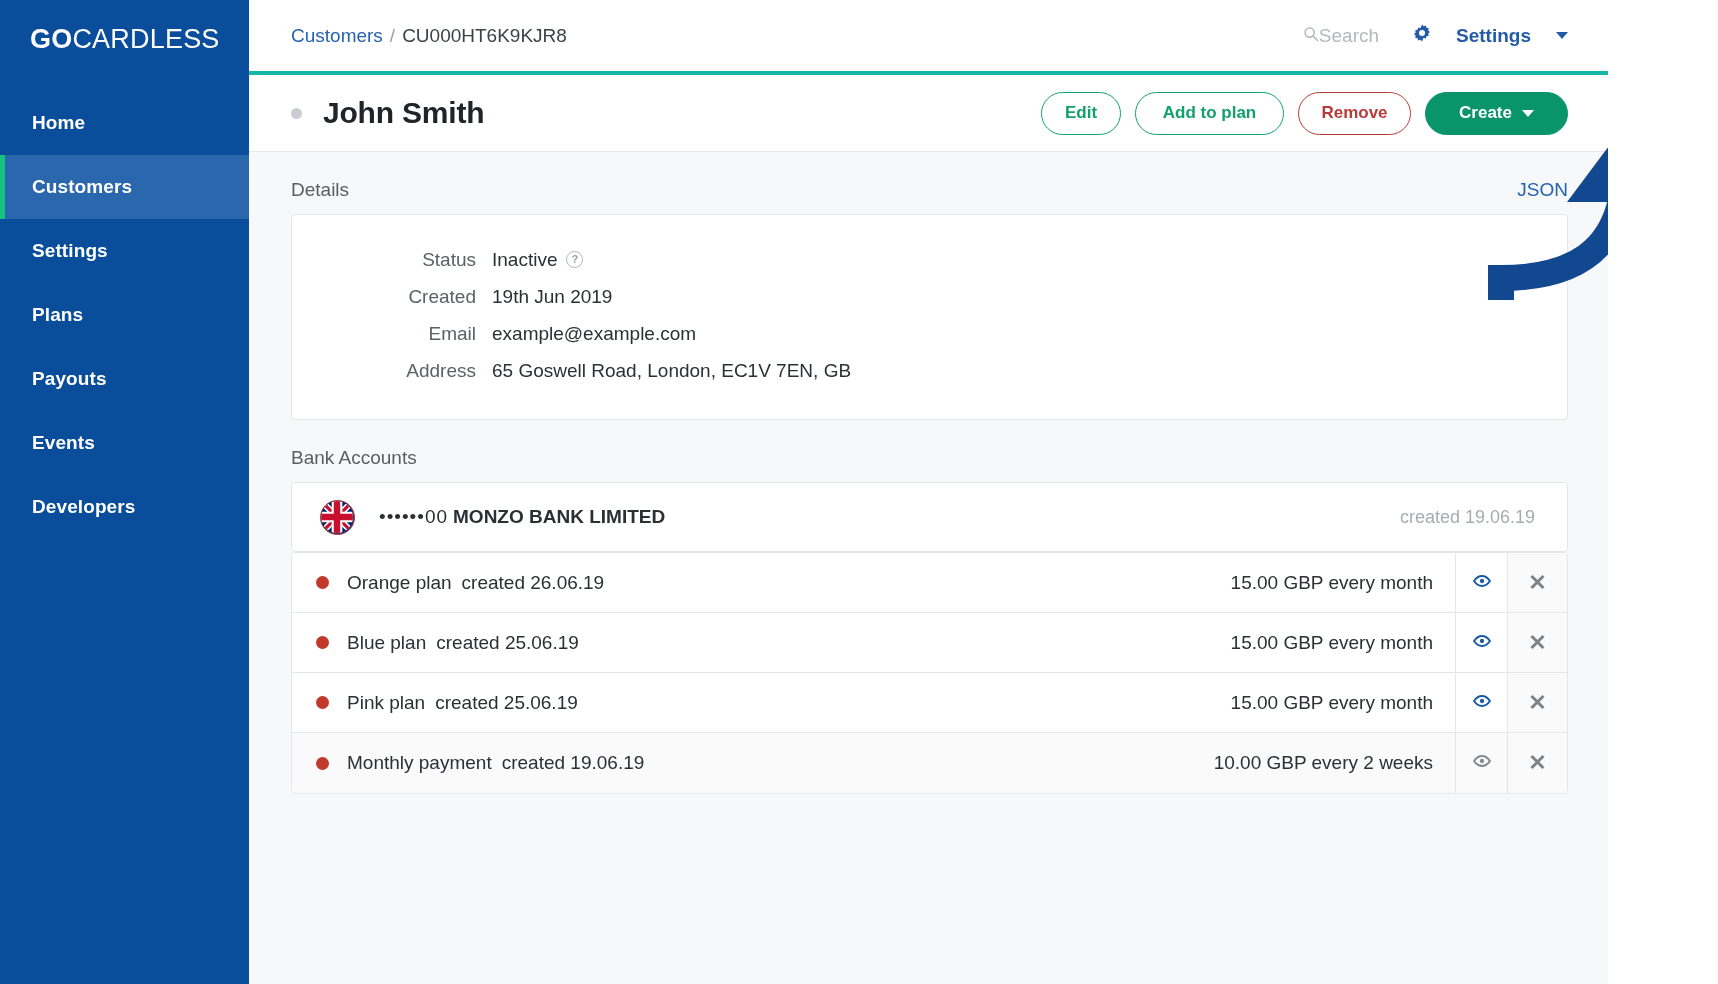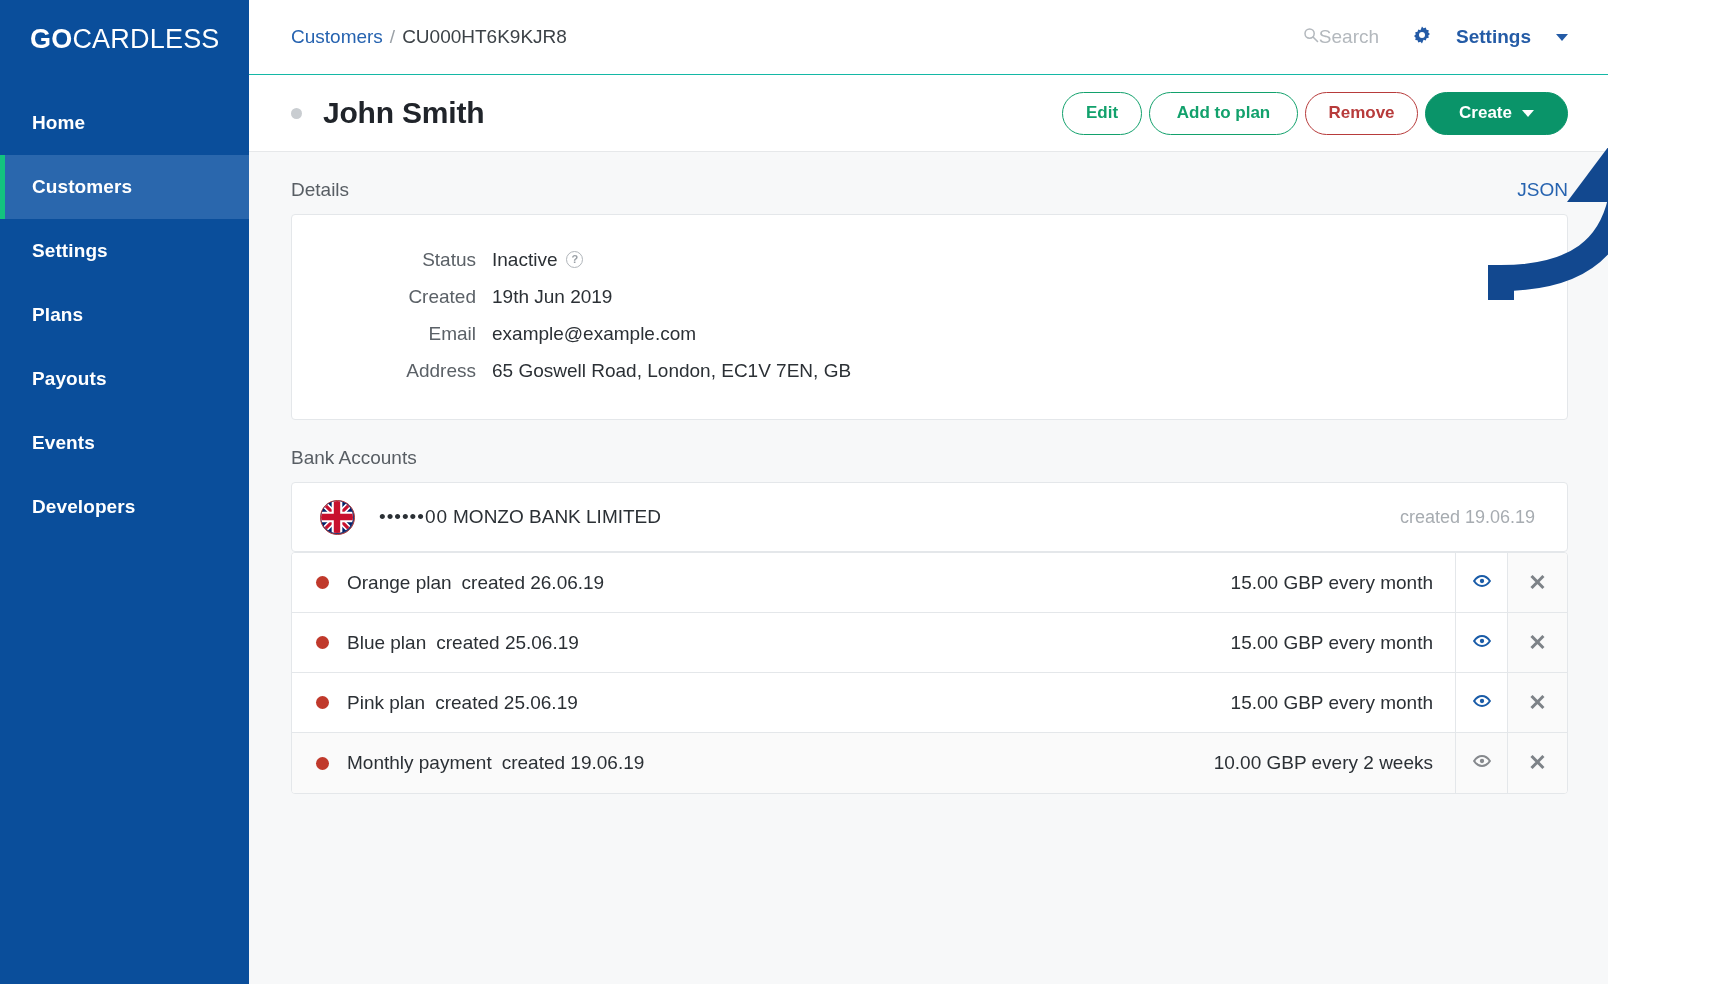--- a/index.html
+++ b/index.html
@@ -32,40 +32,40 @@
   .nav-item.active { background: #2a67ad; }
   .nav-item.active::before {
     content: ""; position: absolute; left: 0; top: 0; bottom: 0;
     width: 5px; background: #13c37f;
   }
 
   
   .main { flex: 1; height: 984px; background: #f7f8f9; position: relative; overflow: hidden; }
 
   .topbar {
-    height: 75px; background: #ffffff; border-bottom: 1px solid #14b8a6;
+    height: 75px; background: #ffffff; border-bottom: 4px solid #14b8a6;
     display: flex; align-items: center; padding: 0 40px 0 42px;
   }
   .crumb { font-size: 19px; color: #2b2f33; white-space: nowrap; }
   .crumb a { color: #2663b0; text-decoration: none; cursor: pointer; }
   .crumb .sep { color: #9aa0a6; margin: 0 7px; }
   .crumb .cid { color: #3c4247; }
   .topbar-right { margin-left: auto; display: flex; align-items: center; gap: 34px; }
   .search-box { display: flex; align-items: center; cursor: text; }
   .search-box .ph { color: #b3b8bd; font-size: 19px; }
   .settings { display: flex; align-items: center; gap: 25px; cursor: pointer; color: #245ba6; font-size: 19px; font-weight: 700; }
   .caret { width: 0; height: 0; border-left: 6px solid transparent; border-right: 6px solid transparent; border-top: 7px solid #245ba6; }
 
   .titlebar {
     height: 77px; background: #ffffff; border-bottom: 1px solid #e6e8ea;
     display: flex; align-items: center; padding: 0 40px 0 42px;
   }
   .status-dot { width: 11px; height: 11px; border-radius: 50%; background: #c9cdd1; margin-right: 21px; }
   .cust-name { font-size: 30px; font-weight: 700; color: #20242a; letter-spacing: -0.2px; }
-  .actions { margin-left: auto; display: flex; align-items: center; gap: 7px; }
+  .actions { margin-left: auto; display: flex; align-items: center; gap: 14px; }
   .btn {
     height: 43px; border-radius: 22px; font-size: 17px; font-weight: 700;
     display: flex; align-items: center; justify-content: center;
     cursor: pointer; background: #fff; white-space: nowrap;
   }
   .btn-outline-green { border: 1.5px solid #12a16c; color: #12a16c; }
   .btn-outline-red { border: 1.5px solid #b73b3b; color: #b73b3b; }
   .btn-edit { width: 80px; }
   .btn-addplan { width: 149px; }
   .btn-remove { width: 113px; }
@@ -89,21 +89,21 @@
     color: #9aa0a6; font-size: 11px; line-height: 15px; text-align: center; font-weight: 700;
   }
 
   .bank-card { height: 70px; display: flex; align-items: center; padding: 0 32px 0 28px; margin-top: 0; }
   .flag {
     width: 35px; height: 35px; border-radius: 50%; overflow: hidden; flex: 0 0 35px;
     border: 1.5px solid #b33a3a; position: relative; background: #1e3a7a;
   }
   .bank-label { margin-left: 24px; font-size: 19px; color: #2b3035; }
   .bank-label .dots { letter-spacing: 1px; }
-  .bank-label .bname { font-weight: 400; margin-left: 5px; }
+  .bank-label .bname { font-weight: 700; margin-left: 5px; }
   .bank-created { margin-left: auto; font-size: 18px; color: #a7acb1; }
 
   .subs-card { margin-top: 0; overflow: hidden; }
   .sub-row { display: flex; align-items: stretch; height: 60px; border-bottom: 1px solid #e4e7ea; }
   .sub-row:last-child { border-bottom: none; }
   .sub-left { flex: 1; display: flex; align-items: center; padding-left: 24px; background: #ffffff; }
   .sub-row.faded .sub-left { background: #fafafa; }
   .sub-dot { width: 13px; height: 13px; border-radius: 50%; background: #c0392b; flex: 0 0 13px; }
   .sub-name { margin-left: 18px; font-size: 19px; color: #2b3035; }
   .sub-created { margin-left: 10px; font-size: 19px; color: #2b3035; }

